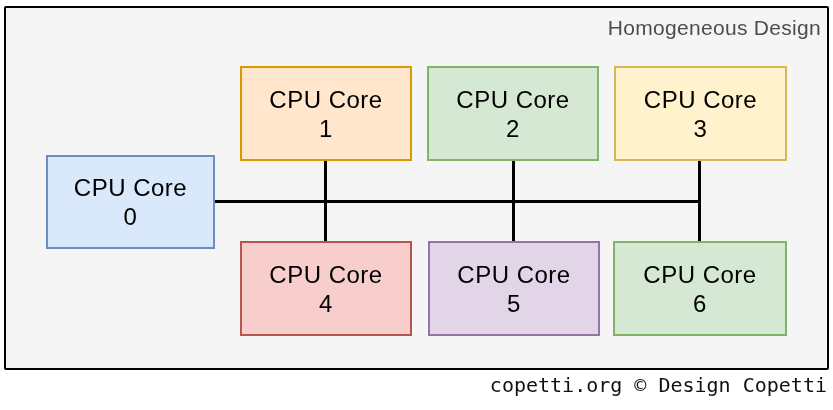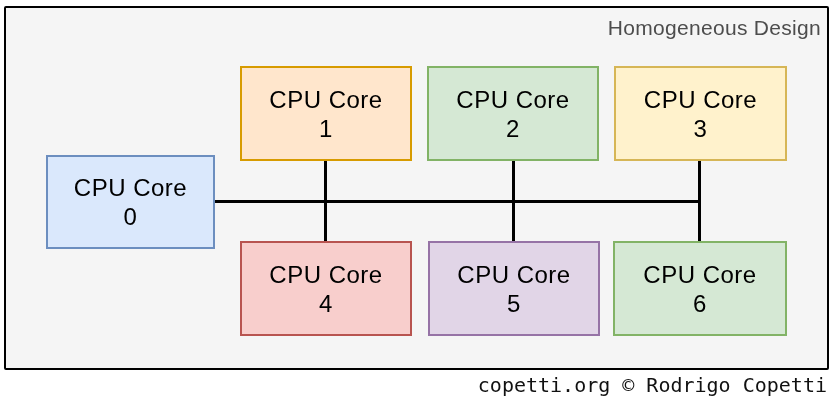--- a/index.html
+++ b/index.html
@@ -120,13 +120,13 @@
 </div>
 <div class="core core-5" style="background: rgb(225, 213, 231); border-color: rgb(150, 115, 166);">
   <span>CPU Core</span>
   <span>5</span>
 </div>
 <div class="core core-6" style="background: rgb(213, 232, 212); border-color: rgb(130, 179, 102);">
   <span>CPU Core</span>
   <span>6</span>
 </div>
 
-<div class="attribution">copetti.org © Rodrigo Copetti</div>
+<div class="attribution">copetti.org © Design Copetti</div>
 
 </body></html>

